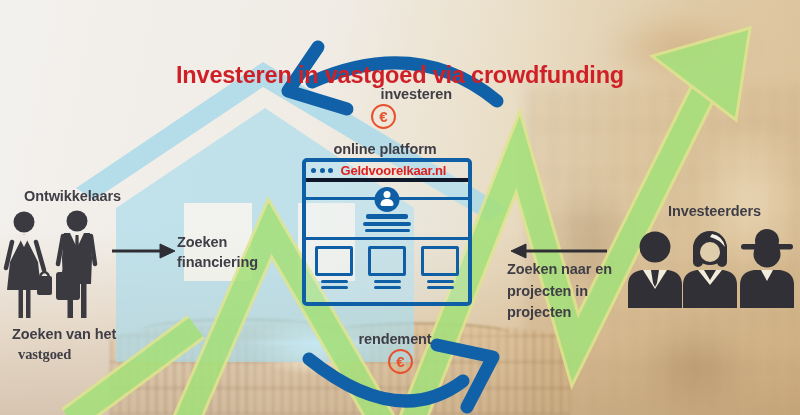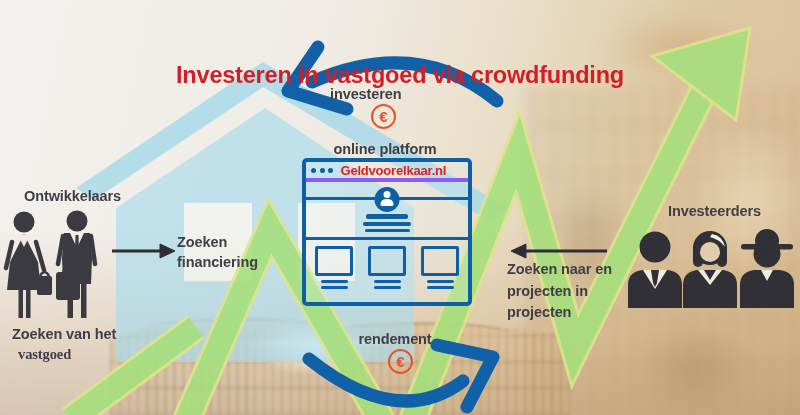--- a/index.html
+++ b/index.html
@@ -43,21 +43,21 @@
 
   
   .euro { position:absolute; z-index:7; width:25px; height:25px; border:2.5px solid #e8512b; border-radius:50%;
     color:#e8512b; font-weight:bold; font-size:15px; display:flex; align-items:center; justify-content:center; }
   .euro-top { left:371px; top:104px; }
   .euro-bottom { left:388px; top:349px; }
 
   
   .browser { position:absolute; z-index:5; left:302px; top:158px; width:170px; height:148px;
     border:4px solid #0f5fa6; border-radius:5px; background:rgba(228,242,250,.22); }
-  .b-topbar { height:20px; border-bottom:4px solid #8b5cf6; display:flex; align-items:center; padding:0 5px; }
+  .b-topbar { height:20px; border-bottom:4px solid #0f172a; display:flex; align-items:center; padding:0 5px; }
   .dot { width:5px; height:5px; border-radius:50%; background:#0f5fa6; margin-right:3.5px; }
   .site { color:#e0201e; font-size:13px; font-weight:bold; margin-left:4px; white-space:nowrap; letter-spacing:-.2px; }
   .b-nav { height:18px; border-bottom:3px solid #0f5fa6; }
   .profile-wrap { height:0; position:relative; }
   .profile { position:absolute; left:50%; top:-13px; transform:translateX(-50%); width:25px; height:25px;
     border-radius:50%; background:#0f5fa6; }
   .p-head { width:7px; height:7px; border-radius:50%; background:#fff; margin:4px auto 0; }
   .p-body { width:13px; height:7px; border-radius:6px 6px 2px 2px; background:#fff; margin:1px auto 0; }
   .tline { background:#0f5fa6; border-radius:2px; }
   .t1 { width:42px; height:4.5px; margin:14px auto 0; }
@@ -213,21 +213,21 @@
         <div class="bl2"></div>
       </div>
     </div>
   </div>
 
   <div class="euro euro-top">€</div>
   <div class="euro euro-bottom">€</div>
 
   <div class="title">Investeren in vastgoed via crowdfunding</div>
 
-  <div class="lbl" style="left:330px; top:84px; width:106px; text-align:left;">investeren</div>
+  <div class="lbl" style="left:346px; top:84px; width:106px; text-align:right;">investeren</div>
   <div class="lbl" style="left:320px; top:139px; width:130px; text-align:center;">online platform</div>
   <div class="lbl" style="left:340px; top:329px; width:110px; text-align:center;">rendement</div>
 
   <div class="lbl" style="left:24px; top:186px;">Ontwikkelaars</div>
   <div class="lbl" style="left:177px; top:232px;">
     <div>Zoeken</div>
     <div>financiering</div>
   </div>
   <div class="lbl" style="left:12px; top:324px;">
     <div>Zoeken van het</div>

